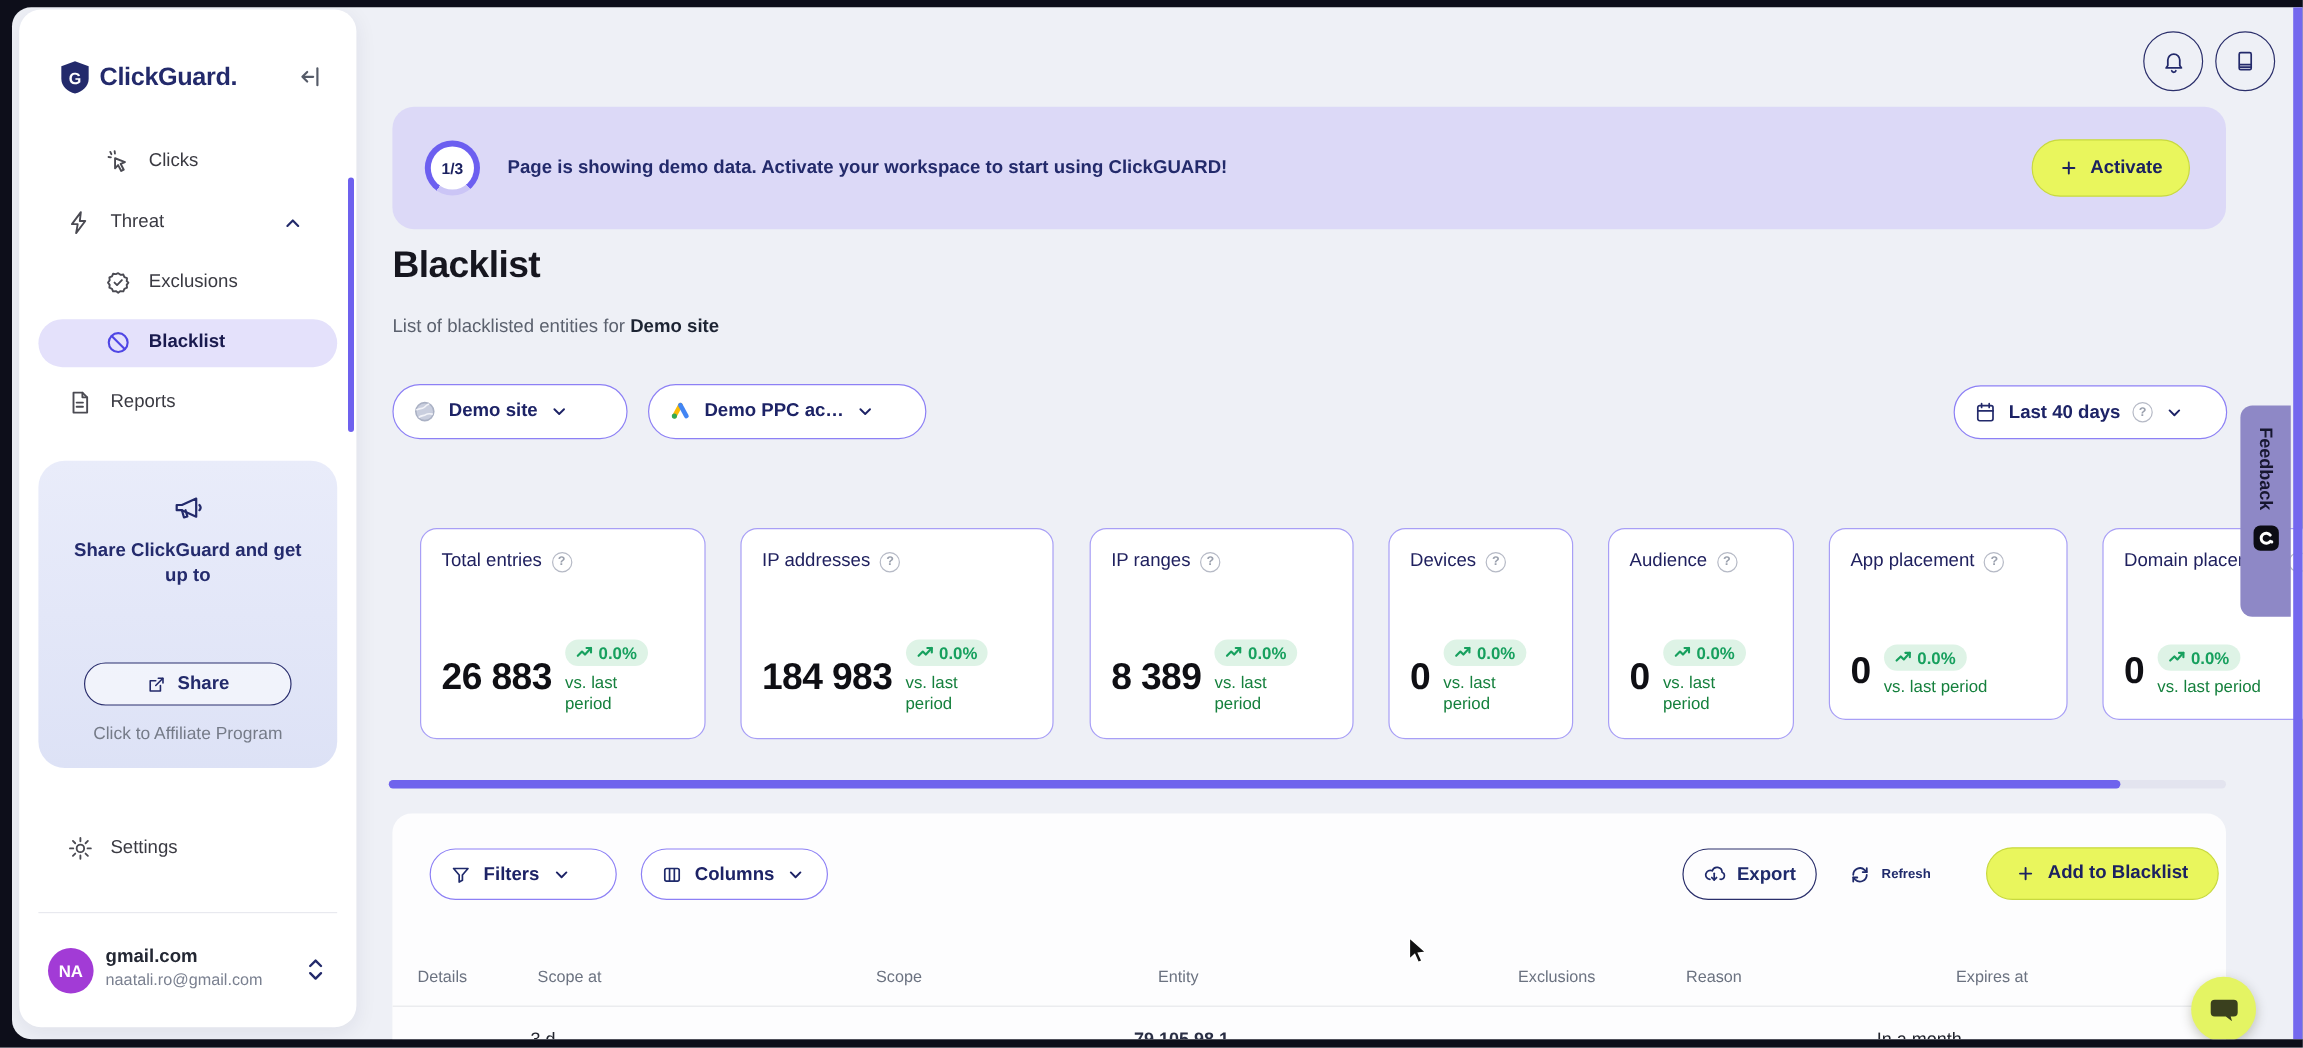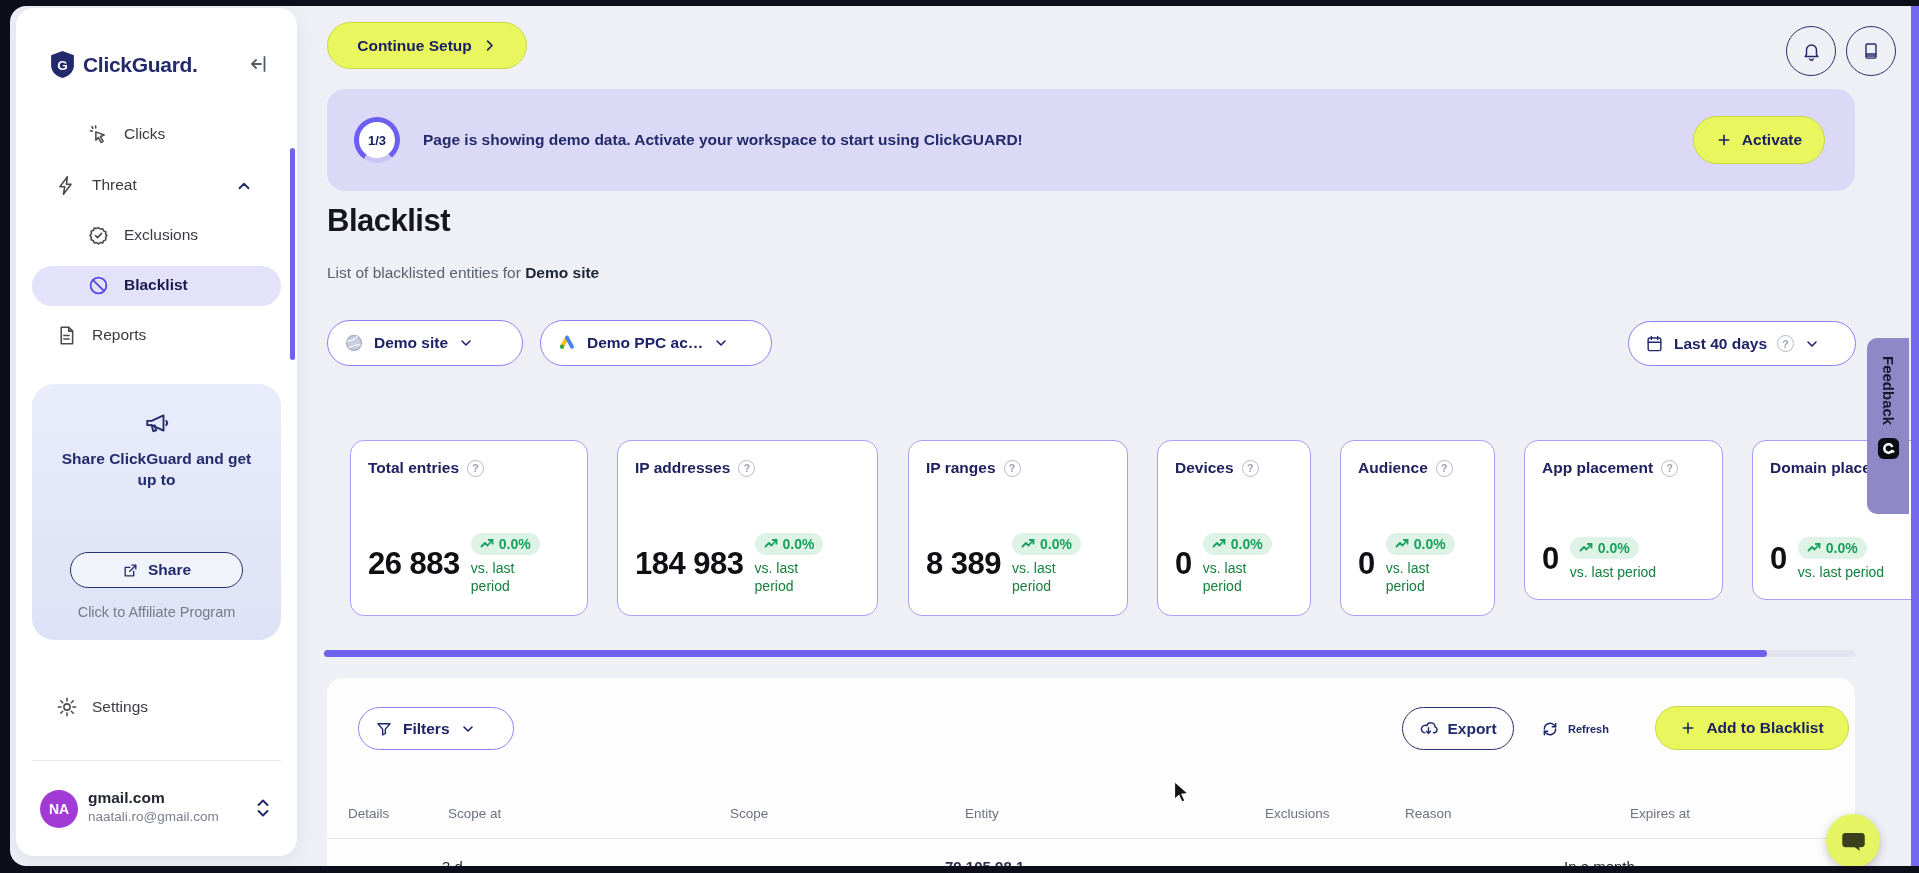--- a/index.html
+++ b/index.html
@@ -81,21 +81,21 @@
   .date-pill { left:1618px; top:315px; height:45px; width:228px; }
   .help { width:17px; height:17px; border-radius:50%; border:1.4px solid #b6bac6; color:#9aa0ad;
           font-size:10.5px; font-weight:700; display:inline-flex; align-items:center; justify-content:center; }
   .help::before { content:"?"; }
 
   
   .card { position:absolute; top:434px; height:176px; background:#fff; border:1.5px solid #a89ff6;
           border-radius:14px; }
   .card.short { height:160px; }
   .card-head { position:absolute; left:17px; top:18px; display:flex; align-items:center; gap:8px;
-               font-size:15.5px; font-weight:700; color:#20215f; }
+               font-size:15.5px; font-weight:400; color:#20215f; }
   .card-bottom { position:absolute; left:17px; right:8px; bottom:20px; display:flex; align-items:center; gap:11px; }
   .card.short .card-bottom { bottom:18px; }
   .stat-value { font-size:31px; font-weight:800; color:#0f0f14; letter-spacing:-.5px; white-space:nowrap; }
   .delta-col { display:flex; flex-direction:column; gap:4px; max-width:62px; }
   .card.wide .delta-col { max-width:140px; }
   .delta-pill { display:inline-flex; align-items:center; gap:5px; background:#def3e6; color:#17a05e;
                 font-size:14px; font-weight:700; padding:3px 9px; border-radius:13px; width:max-content; }
   .compare { font-size:14px; color:#15803d; line-height:18px; }
 
   .h-scroll-track { left:314px; top:644px; width:1531px; height:7px; background:#e3e4ef; border-radius:4px; }
@@ -250,28 +250,20 @@
     <div class="abs acct-name">gmail.com</div>
     <div class="abs acct-email">naatali.ro@gmail.com</div>
     <span class="abs acct-chevrons">
       <svg width="18" height="22" viewBox="0 0 18 22" fill="none" stroke="#232a6b" stroke-width="2" stroke-linecap="round" stroke-linejoin="round">
             <path d="M4.5 8l4.5-4.5L13.5 8"></path>
             <path d="M4.5 14l4.5 4.5L13.5 14"></path>
           </svg>
     </span>
   </div>
 
-  <div class="abs lime-btn continue-setup">
-    <span>Continue Setup</span>
-    <span>
-      <svg width="15" height="15" viewBox="0 0 24 24" fill="none" stroke="#1b2160" stroke-width="2.6" stroke-linecap="round" stroke-linejoin="round">
-            <path d="M9 5l7 7-7 7"></path>
-          </svg>
-    </span>
-  </div>
 
   <div class="abs icon-circle bell-btn">
     <span>
       <svg width="21" height="21" viewBox="0 0 24 24" fill="none" stroke="#232a6b" stroke-width="1.7" stroke-linecap="round" stroke-linejoin="round">
             <path d="M6.3 15.5v-5.2a5.7 5.7 0 1111.4 0v5.2l1.6 2.3H4.7z"></path>
             <path d="M10 20.5a2.1 2.1 0 004 0"></path>
           </svg>
     </span>
   </div>
   <div class="abs icon-circle book-btn">
@@ -498,20 +490,34 @@
   </div>
 
   <div class="abs panel">
     <div class="sel-pill tool-pill filters-pill">
       <span>
         <svg width="18" height="18" viewBox="0 0 24 24" fill="none" stroke="#1f2a6b" stroke-width="1.9" stroke-linejoin="round">
               <path d="M4 5h16l-6.2 7.2V18l-3.6 2v-7.8z"></path>
             </svg>
       </span>
       <span>Filters</span>
+      <span>
+        <svg width="16" height="16" viewBox="0 0 24 24" fill="none" stroke="#1d2366" stroke-width="2.4" stroke-linecap="round" stroke-linejoin="round">
+              <path d="M6 9l6 6 6-6"></path>
+            </svg>
+      </span>
+    </div>
+    <div class="sel-pill tool-pill columns-pill">
+      <span>
+        <svg width="18" height="18" viewBox="0 0 24 24" fill="none" stroke="#1f2a6b" stroke-width="1.9">
+              <rect x="4" y="5" width="16" height="14" rx="2"></rect>
+              <path d="M9.3 5v14M14.6 5v14"></path>
+            </svg>
+      </span>
+      <span>Columns</span>
       <span>
         <svg width="16" height="16" viewBox="0 0 24 24" fill="none" stroke="#1d2366" stroke-width="2.4" stroke-linecap="round" stroke-linejoin="round">
               <path d="M6 9l6 6 6-6"></path>
             </svg>
       </span>
     </div>
 
     <div class="export-btn">
       <span>
         <svg width="19" height="19" viewBox="0 0 24 24" fill="none" stroke="#1f2a6b" stroke-width="1.8" stroke-linecap="round" stroke-linejoin="round">

